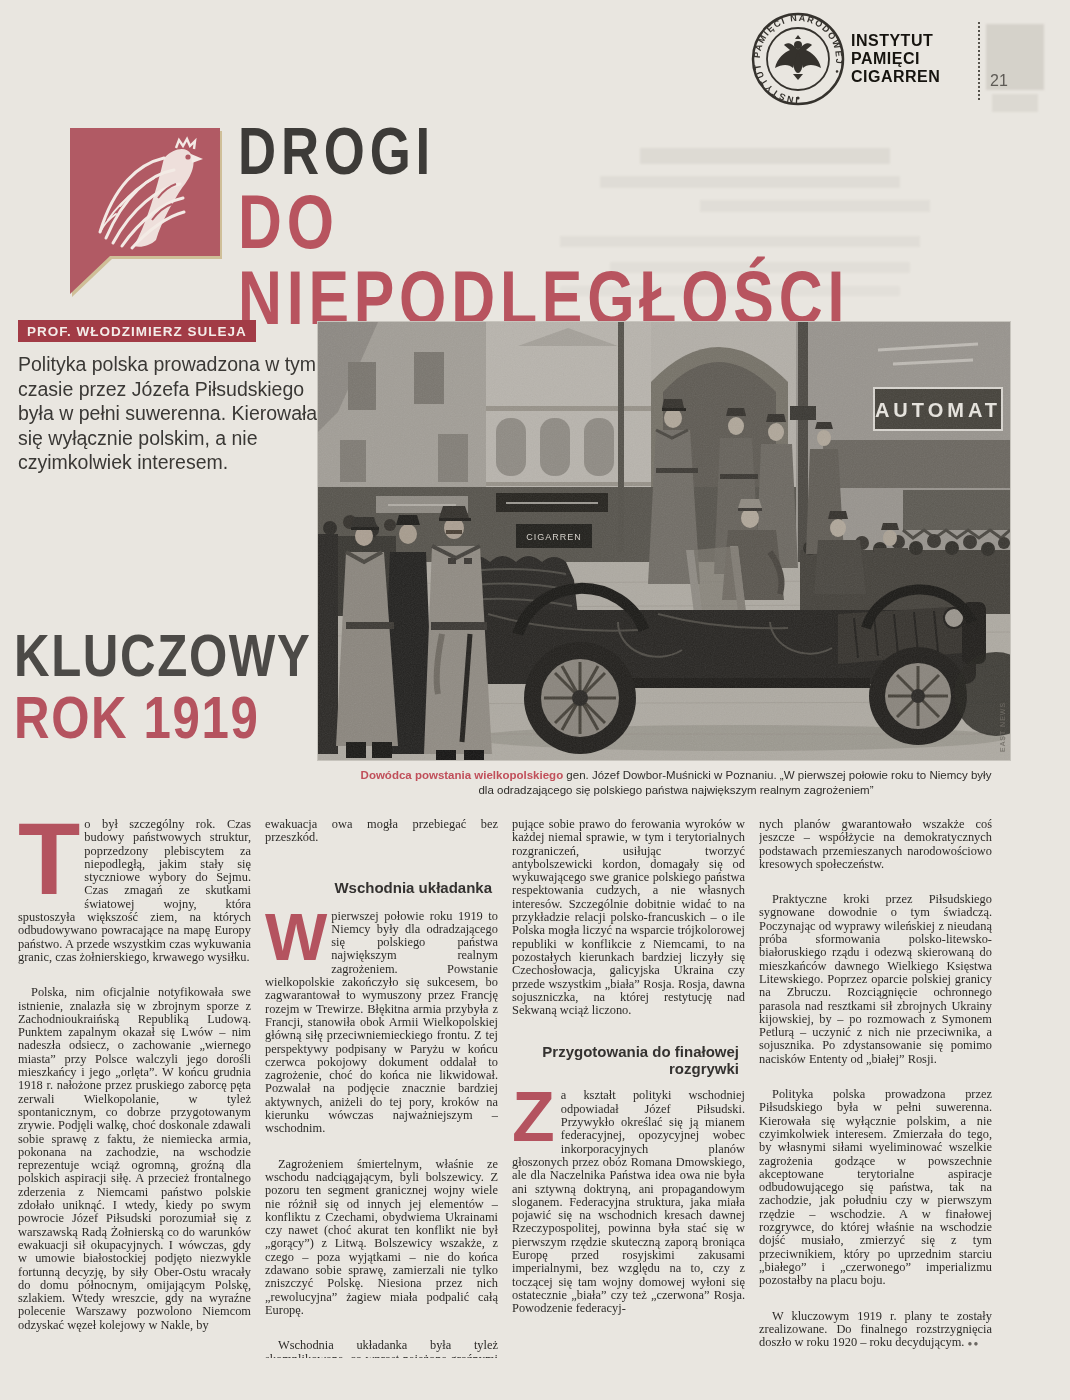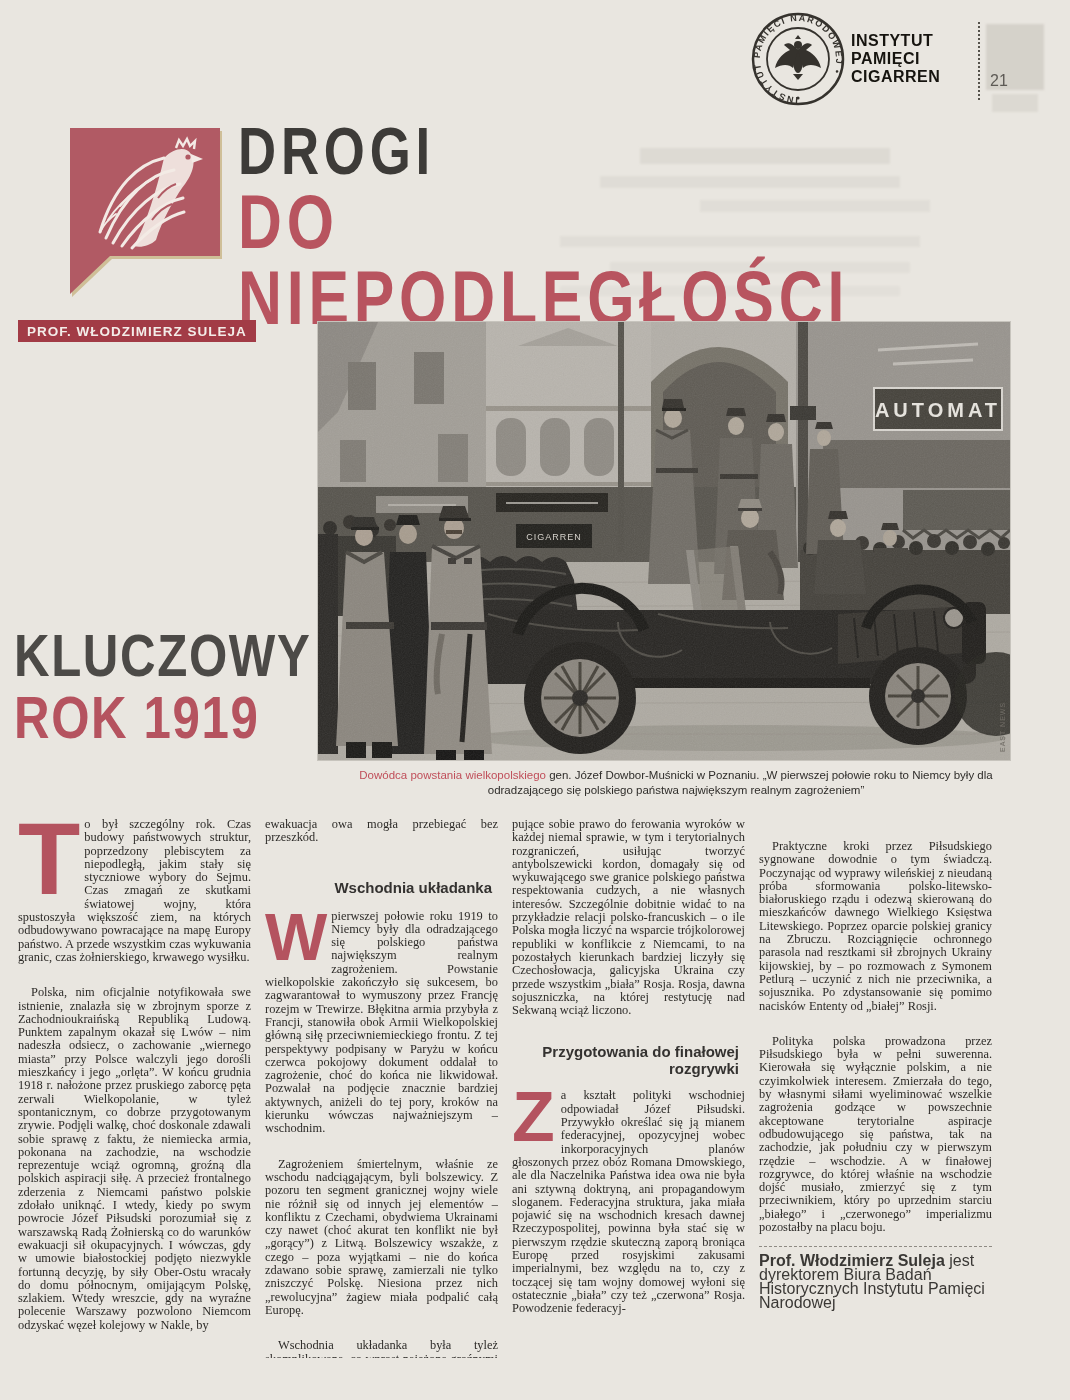--- a/index.html
+++ b/index.html
@@ -22,21 +22,21 @@
          font-size:13.5px;letter-spacing:1px;padding:4px 9px 3px;}
   .lead{position:absolute;left:18px;top:352px;width:302px;font-size:19.5px;line-height:24.5px;color:#3a3835;}
   .kh1{position:absolute;left:14px;top:626px;font-size:60px;font-weight:700;color:#4c4a47;display:inline-block;
        transform:scaleX(.82);transform-origin:left top;letter-spacing:2px;line-height:1;}
   .kh2{position:absolute;left:14px;top:688px;font-size:60px;font-weight:700;color:#b5535f;display:inline-block;
        transform:scaleX(.82);transform-origin:left top;letter-spacing:2px;line-height:1;}
   
   .photo{position:absolute;left:318px;top:322px;width:692px;height:438px;outline:1px solid #c7c4bd;}
   .caption{position:absolute;left:356px;top:768px;width:640px;text-align:center;
            font-size:11.5px;line-height:15px;color:#2f2d2a;}
-  .caption .cl{color:#c04f5a;font-weight:400;}
+  .caption .cl{color:#c04f5a;font-weight:700;}
   
   .bodycols{position:absolute;left:18px;top:818px;width:976px;height:540px;display:flex;gap:14px;}
   .col{width:233px;overflow:hidden;font-family:"Liberation Serif",serif;font-size:12.4px;line-height:13.3px;
        text-align:justify;color:#2d2b28;}
   .col p{margin:0;}
   .col p.ind{text-indent:13px;margin-top:22px;}
   .subhead{font-family:"Liberation Sans",sans-serif;font-weight:700;font-size:15px;line-height:17px;
            text-align:right;color:#343230;margin:34px 6px 14px;}
   .subhead.sh3{margin:26px 6px 12px;}
   .dc{float:left;font-family:"Liberation Sans",sans-serif;font-weight:700;color:#b4535f;}
@@ -111,20 +111,21 @@
         <path d="M106,20 l3,-8 l4,6 l4,-7 l3,7 l5,-5 l-1,8" fill="none" stroke="#f3eae5" stroke-width="2.4"></path>
         <path d="M88,70 C94,62 100,58 106,56" stroke="#b15a64" stroke-width="2" fill="none"></path>
         <path d="M82,92 C88,84 96,78 102,76" stroke="#b15a64" stroke-width="2" fill="none"></path>
       </g>
     </svg>
     <span class="t1">DROGI</span>
     <span class="t2">DO NIEPODLEGŁOŚCI</span>
   </div>
 
   <span class="badge">PROF. WŁODZIMIERZ SULEJA</span>
+  <div class="lead">Polityka polska prowadzona w tym czasie przez Józefa Piłsudskiego była w pełni suwerenna. Kierowała się wyłącznie polskim, a nie czyimkolwiek interesem.</div>
   <span class="kh1">KLUCZOWY</span>
   <span class="kh2">ROK 1919</span>
 
   <svg class="photo" viewBox="0 0 692 438" preserveAspectRatio="none">
     <defs>
       <filter id="grain" x="0" y="0" width="100%" height="100%">
         <feTurbulence type="fractalNoise" baseFrequency="0.9" numOctaves="2" stitchTiles="stitch"></feTurbulence>
         <feColorMatrix type="saturate" values="0"></feColorMatrix>
         <feComponentTransfer>
             <feFuncA type="linear" slope="0.16" intercept="0"></feFuncA>
@@ -362,21 +363,23 @@
       <p><span class="dc dcW">W</span><span>pierwszej połowie roku 1919 to Niemcy były dla odradzającego się polskiego państwa największym realnym zagrożeniem. Powstanie wielkopolskie zakończyło się sukcesem, bo zagwarantował to wymuszony przez Francję rozejm w Trewirze. Błękitna armia przybyła z Francji, stanowiła obok Armii Wielkopolskiej główną siłę przeciwniemieckiego frontu. Z tej perspektywy podpisany w Paryżu w końcu czerwca pokojowy dokument oddalał to zagrożenie, choć do końca nie likwidował. Pozwalał na podjęcie znacznie bardziej aktywnych, aniżeli do tej pory, kroków na kierunku wówczas najważniejszym – wschodnim.</span></p>
       <p class="ind">Zagrożeniem śmiertelnym, właśnie ze wschodu nadciągającym, byli bolszewicy. Z pozoru ten segment granicznej wojny wiele nie różnił się od innych jej elementów – konfliktu z Czechami, obydwiema Ukrainami czy nawet (choć akurat ten konflikt nie był „gorący”) z Litwą. Bolszewicy wszakże, z czego – poza wyjątkami – nie do końca zdawano sobie sprawę, zamierzali nie tylko zniszczyć Polskę. Niesiona przez nich „rewolucyjna” żagiew miała podpalić całą Europę.</p>
       <p class="ind">Wschodnia układanka była tyleż skomplikowana, co wprost najeżona groźnymi pułapkami. Zachodnie mocarstwa uzur-</p>
     </div>
     <div class="col">
       <p>pujące sobie prawo do ferowania wyroków w każdej niemal sprawie, w tym i terytorialnych rozgraniczeń, usiłując tworzyć antybolszewicki kordon, domagały się od wykuwającego swe granice polskiego państwa respektowania cudzych, a nie własnych interesów. Szczególnie dobitnie widać to na przykładzie relacji polsko-francuskich – o ile Polska mogła liczyć na wsparcie trójkolorowej republiki w konflikcie z Niemcami, to na pozostałych kierunkach bardziej liczyły się Czechosłowacja, galicyjska Ukraina czy przede wszystkim „biała” Rosja. Rosja, dawna sojuszniczka, na której restytucję nad Sekwaną wciąż liczono.</p>
       <div class="subhead sh3">Przygotowania do finałowej rozgrywki</div>
       <p><span class="dc dcZ">Z</span><span>a kształt polityki wschodniej odpowiadał Józef Piłsudski. Przywykło określać się ją mianem federacyjnej, opozycyjnej wobec inkorporacyjnych planów głoszonych przez obóz Romana Dmowskiego, ale dla Naczelnika Państwa idea owa nie była ani sztywną doktryną, ani propagandowym sloganem. Federacyjna struktura, jaka miała pojawić się na wschodnich kresach dawnej Rzeczypospolitej, powinna była stać się w pierwszym rzędzie skuteczną zaporą broniąca Europę przed rosyjskimi zakusami imperialnymi, bez względu na to, czy z toczącej się tam wojny domowej wyłoni się ostatecznie „biała” czy też „czerwona” Rosja. Powodzenie federacyj-</span></p>
     </div>
     <div class="col">
+      <p>nych planów gwarantowało wszakże coś jeszcze – współżycie na demokratycznych podstawach przemieszanych narodowościowo kresowych społeczeństw.</p>
       <p class="ind">Praktyczne kroki przez Piłsudskiego sygnowane dowodnie o tym świadczą. Poczynając od wyprawy wileńskiej z nieudaną próba sformowania polsko-litewsko-białoruskiego rządu i odezwą skierowaną do mieszkańców dawnego Wielkiego Księstwa Litewskiego. Poprzez oparcie polskiej granicy na Zbruczu. Rozciągnięcie ochronnego parasola nad resztkami sił zbrojnych Ukrainy kijowskiej, by – po rozmowach z Symonem Petlurą – uczynić z nich nie przeciwnika, a sojusznika. Po zdystansowanie się pomimo nacisków Ententy od „białej” Rosji.</p>
       <p class="ind">Polityka polska prowadzona przez Piłsudskiego była w pełni suwerenna. Kierowała się wyłącznie polskim, a nie czyimkolwiek interesem. Zmierzała do tego, by własnymi siłami wyeliminować wszelkie zagrożenia godzące w powszechnie akceptowane terytorialne aspiracje odbudowującego się państwa, tak na zachodzie, jak południu czy w pierwszym rzędzie – wschodzie. A w finałowej rozgrywce, do której właśnie na wschodzie dojść musiało, zmierzyć się z tym przeciwnikiem, który po uprzednim starciu „białego” i „czerwonego” imperializmu pozostałby na placu boju.</p>
+      <p class="ind"><span>W kluczowym 1919 r. plany te zostały zrealizowane. Do finalnego rozstrzygnięcia doszło w roku 1920 – roku decydującym. </span><span class="endmark">●●</span></p>
       <div class="bio">
         <b>Prof. Włodzimierz Suleja</b><span> jest dyrektorem Biura Badań Historycznych Instytutu Pamięci Narodowej</span>
       </div>
     </div>
   </div>
 
 </div>
 
 </body></html>

